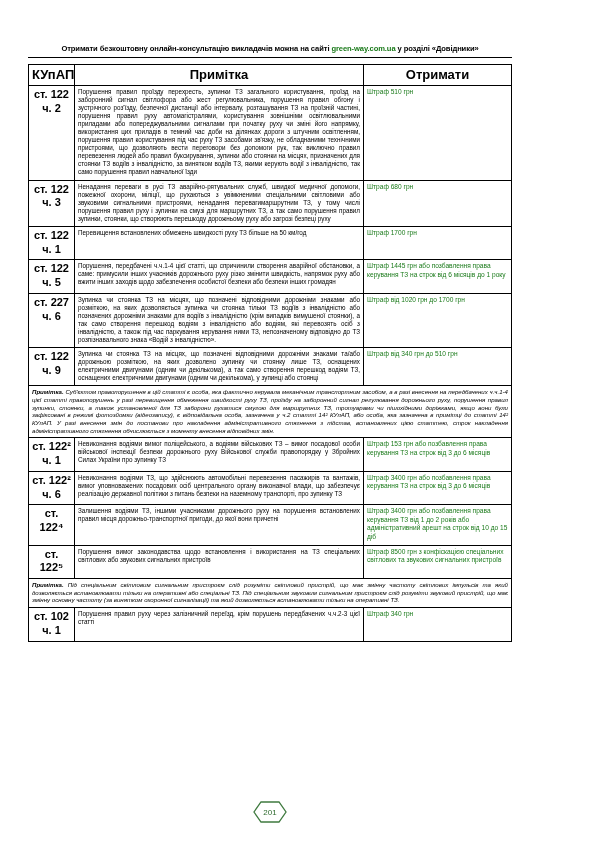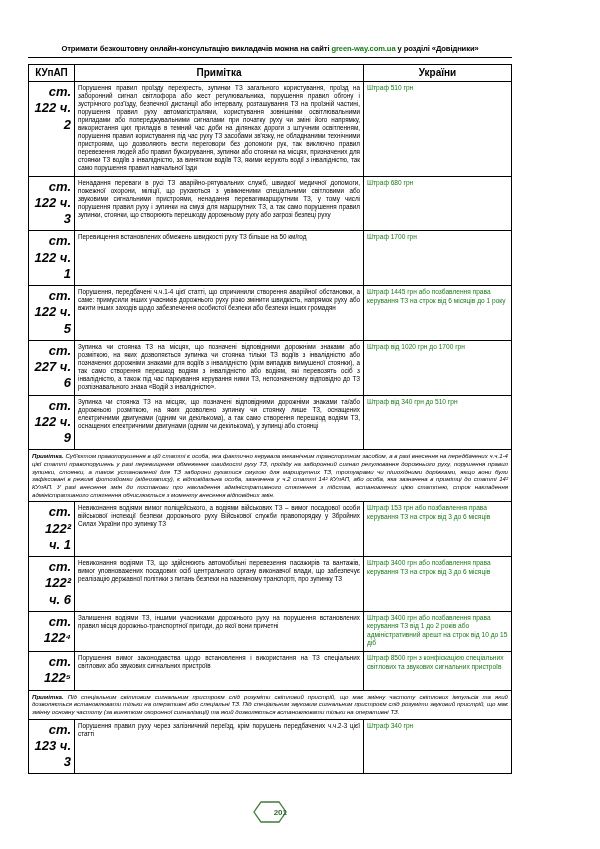--- a/index.html
+++ b/index.html
@@ -44,36 +44,35 @@
     border-collapse: collapse;
     table-layout: fixed;
   }
   table.code-table td, table.code-table th {
     border: 0.8px solid #000;
     vertical-align: top;
     padding: 2px 3px 3px 3px;
   }
   th.col-head {
     font-family: "Liberation Sans", sans-serif;
-    font-size: 10px;
+    font-size: 13px;
     font-weight: bold;
     vertical-align: middle;
     padding: 3px 2px;
   }
   .c-art { width: 46px; }
   .c-viol { width: auto; }
   .c-sanc { width: 148px; }
   td.art {
     font-family: "Liberation Sans", sans-serif;
-    font-size: 13px;
-    font-weight: bold;
-    text-align: right;
+    font-size: 11px;
+    font-weight: bold;
+    text-align: center;
     line-height: 1.25;
     color: #000;
-    font-style: italic;
   }
   td.viol {
     font-family: "Liberation Sans", sans-serif;
     font-size: 6.3px;
     line-height: 1.28;
     text-align: justify;
     color: #000;
   }
   td.sanc {
     font-family: "Liberation Sans", sans-serif;
@@ -96,24 +95,24 @@
   }
   .page-number {
     position: absolute;
     left: 50%;
     bottom: 26px;
     transform: translateX(-50%);
     width: 34px;
     height: 22px;
     display: flex;
     align-items: center;
-    justify-content: flex-end;
+    justify-content: center;
     font-family: "Liberation Sans", sans-serif;
     font-size: 8px;
-    font-weight: bold;
+    font-weight: normal;
     color: #2f6b2f;
   }
   .page-number .hex {
     position: absolute;
     left: 0; top: 0;
     width: 34px; height: 22px;
   }
   .page-number span.num {
     position: relative;
     z-index: 2;
@@ -132,21 +131,21 @@
   <table class="code-table">
     <colgroup>
       <col class="c-art">
       <col class="c-viol">
       <col class="c-sanc">
     </colgroup>
     <thead>
       <tr>
         <th class="col-head">КУпАП</th>
         <th class="col-head">Примітка</th>
-        <th class="col-head">України</th>
+        <th class="col-head">Отримати</th>
       </tr>
     </thead>
     <tbody>
 
       <tr>
         <td class="art">ст. 122 ч. 2</td>
         <td class="viol">Порушення правил проїзду перехресть, зупинки ТЗ загального користування, проїзд на заборонний сигнал світлофора або жест регулювальника, порушення правил обгону і зустрічного роз'їзду, безпечної дистанції або інтервалу, розташування ТЗ на проїзній частині, порушення правил руху автомагістралями, користування зовнішніми освітлювальними приладами або попереджувальними сигналами при початку руху чи зміні його напрямку, використання цих приладів в темний час доби на ділянках дороги з штучним освітленням, порушення правил користування під час руху ТЗ засобами зв'язку, не обладнаними технічними пристроями, що дозволяють вести переговори без допомоги рук, так виключно правил перевезення людей або правил буксирування, зупинки або стоянки на місцях, призначених для стоянки ТЗ водіїв з інвалідністю, за винятком водіїв ТЗ, якими керують водії з інвалідністю, так само порушення правил навчальної їзди</td>
         <td class="sanc">Штраф 510 грн</td>
       </tr>
 
@@ -206,21 +205,21 @@
         <td class="art">ст. 122⁵</td>
         <td class="viol">Порушення вимог законодавства щодо встановлення і використання на ТЗ спеціальних світлових або звукових сигнальних пристроїв</td>
         <td class="sanc">Штраф 8500 грн з конфіскацією спеціальних світлових та звукових сигнальних пристроїв</td>
       </tr>
 
       <tr>
         <td class="note" colspan="3"><span class="nb">Примітка.</span> <span>Під спеціальним світловим сигнальним пристроєм слід розуміти світловий пристрій, що має змінну частоту світлових імпульсів та який дозволяється встановлювати тільки на оперативні або спеціальні ТЗ. Під спеціальним звуковим сигнальним пристроєм слід розуміти звуковий пристрій, що має змінну основну частоту (за винятком охоронної сигналізації) та який дозволяється встановлювати тільки на оперативні ТЗ.</span></td>
       </tr>
 
       <tr>
-        <td class="art">ст. 123 ч. 3</td>
+        <td class="art">ст. 102 ч. 1</td>
         <td class="viol">Порушення правил руху через залізничний переїзд, крім порушень передбачених ч.ч.2-3 цієї статті</td>
         <td class="sanc">Штраф 340 грн</td>
       </tr>
 
     </tbody>
   </table>
 
   <div class="page-number">
     <svg class="hex" viewBox="0 0 34 22">
       <polygon points="8,1 26,1 33,11 26,21 8,21 1,11" fill="#ffffff" stroke="#3f7a3f" stroke-width="1.3"></polygon>

